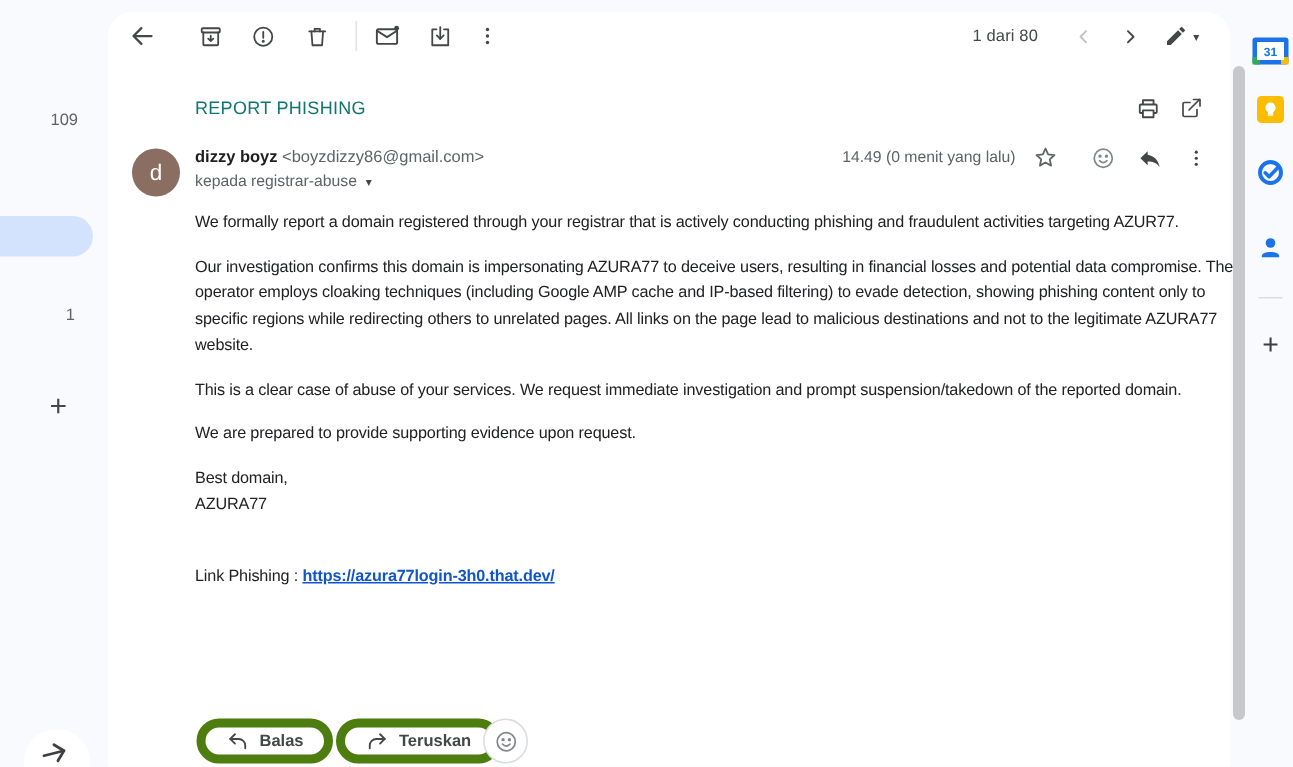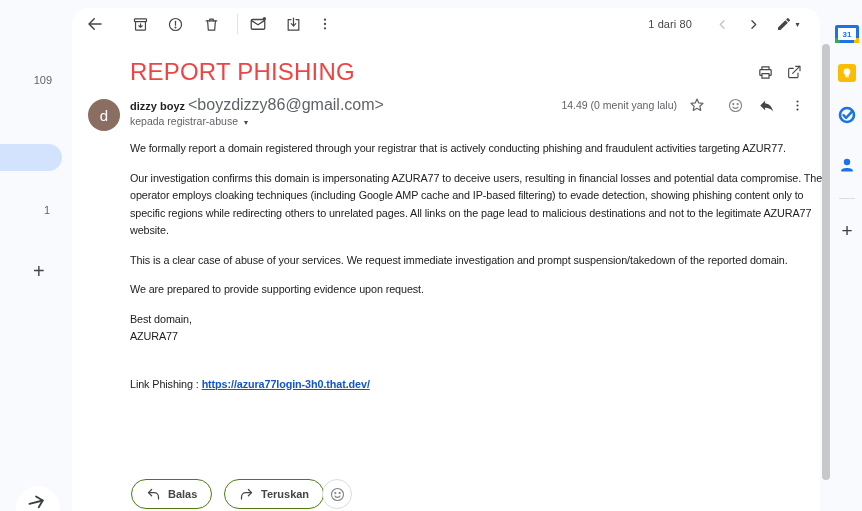--- a/index.html
+++ b/index.html
@@ -27,51 +27,51 @@
   #tb-moveto { left:277px; top:8px; }
   #tb-more   { left:309px; top:8px; }
   #pagination{ left:590px; top:17px; width:102px; text-align:right;
     font-size:11px; color:#444746; line-height:14px; letter-spacing:.1px; }
   #pg-prev { left:706px; top:8px; }
   #pg-next { left:737px; top:8px; }
   #pg-pen  { left:766px; top:8px; width:44px; }
   .caret { font-size:8px; color:#444746; margin-left:3px; }
 
   
-  #subject { left:130px; top:59px; font-size:24px; color:#ef4444;
+  #subject { left:130px; top:59px; font-size:12px; color:#0f766e;
     letter-spacing:.2px; line-height:26px; }
   #btn-print { left:749px; top:56px; }
   #btn-openin{ left:778px; top:56px; }
 
   
   #avatar { left:88px; top:99px; width:32px; height:32px; border-radius:50%;
     background:#8a6e62; color:#fff; font-size:15px; display:flex;
     align-items:center; justify-content:center; cursor:pointer; }
   #sender-line { left:130px; top:98px; font-size:11px; line-height:14px; }
   #sender-name { font-weight:bold; color:#1f1f1f; }
-  #sender-email{ font-size:16px; color:#5f6368; margin-left:3px; }
+  #sender-email{ font-size:11px; color:#5f6368; margin-left:3px; }
   #kepada-line { left:130px; top:114px; font-size:10.5px; color:#5f6368;
     line-height:14px; cursor:pointer; }
   #meta-time { left:490px; top:99px; width:187px; text-align:right;
     font-size:10.5px; color:#5f6368; line-height:13px; }
   #btn-star  { left:683px; top:91px; }
   #btn-emoji { left:721px; top:91px; }
   #btn-reply { left:752px; top:91px; }
   #btn-more2 { left:783px; top:91px; }
 
   
   #body-text { left:130px; top:136px; width:700px; padding-top:4px;
     font-size:10.8px; line-height:17.5px; letter-spacing:-0.1px; color:#202124; }
   #body-text p { margin:0 0 12px 0; white-space:pre-wrap; }
   #link-row { margin-top:30px !important; }
   #phish-link { color:#1155cc; font-weight:bold; text-decoration:underline;
     cursor:pointer; }
 
   
-  .pill-btn { position:absolute; top:479px; height:30px; border:1px solid #4d7c0f;
+  .pill-btn { position:absolute; top:479px; height:30px; border:6px solid #4d7c0f;
     border-radius:15px; background:#fff; display:flex; align-items:center;
     padding:0 14px; gap:7px; font-size:11px; font-weight:bold; color:#444746;
     cursor:pointer;justify-content:flex-end; }
   #btn-balas    { left:131px; }
   #btn-teruskan { left:224px; }
   #btn-emoji2 { left:322px; top:479px; width:30px; height:30px;
     border:1px solid #dadce0; border-radius:50%; background:#fff;
     display:flex; align-items:center; justify-content:center; cursor:pointer; }
 
   

